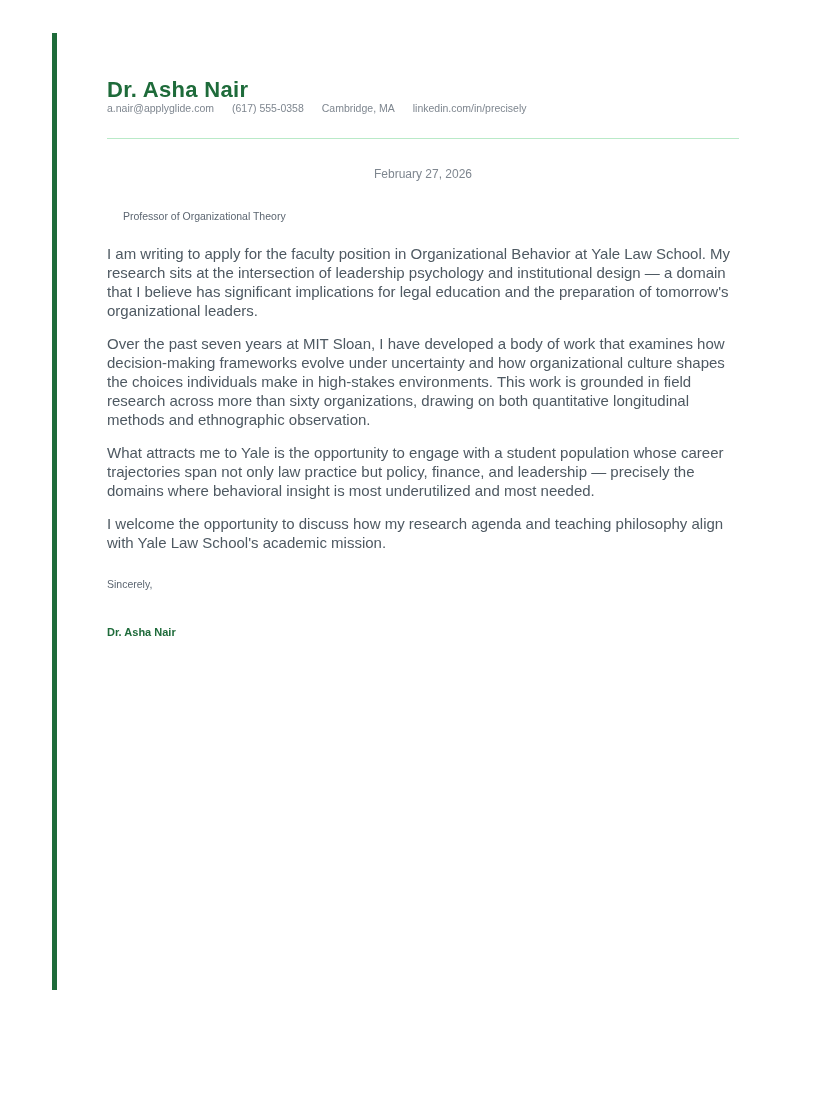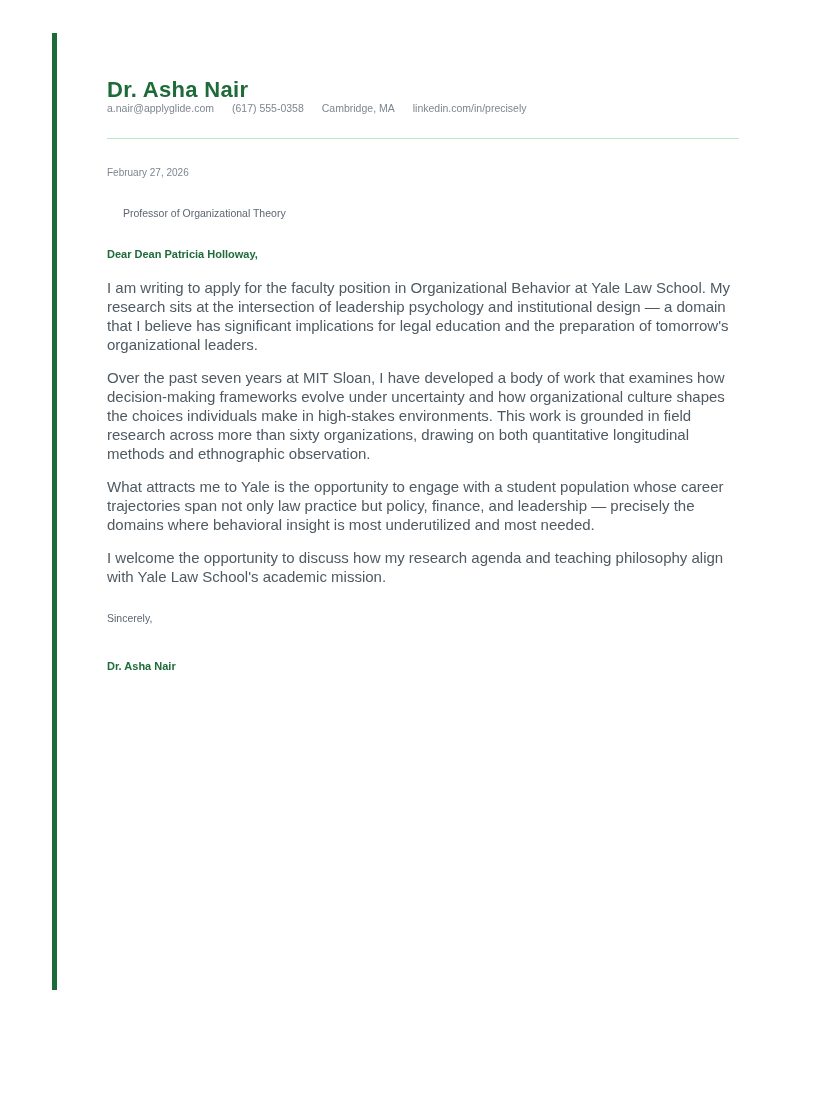--- a/index.html
+++ b/index.html
@@ -51,22 +51,23 @@
     white-space: nowrap;
   }
   .divider {
     border: none;
     border-top: 1.5px solid var(--divider);
     margin: 24px 0 0 0;
     width: 632px;
   }
   .date-line {
     margin: 28px 0 0 0;
-    font-size: 10px;
+    font-size: 12px;
     color: var(--muted-text);
+    text-align: center;
   }
   .recipient-block {
     margin-top: 26px;
   }
   .recipient-block p {
     margin: 0;
     line-height: 18.5px;
   }
   .recipient-name {
     font-size: 11px;
@@ -124,21 +125,20 @@
       <hr class="divider">
     </header>
 
     <main>
       <p class="date-line">February 27, 2026</p>
 
       <div class="recipient-block">
         <p class="recipient-title">Professor of Organizational Theory</p>
       </div>
 
-      <p class="salutation">Dear Dean Patricia Holloway,</p>
 
       <p class="para first">I am writing to apply for the faculty position in Organizational Behavior at Yale Law School. My research sits at the intersection of leadership psychology and institutional design — a domain that I believe has significant implications for legal education and the preparation of tomorrow's organizational leaders.</p>
       <p class="para">Over the past seven years at MIT Sloan, I have developed a body of work that examines how decision-making frameworks evolve under uncertainty and how organizational culture shapes the choices individuals make in high-stakes environments. This work is grounded in field research across more than sixty organizations, drawing on both quantitative longitudinal methods and ethnographic observation.</p>
       <p class="para">What attracts me to Yale is the opportunity to engage with a student population whose career trajectories span not only law practice but policy, finance, and leadership — precisely the domains where behavioral insight is most underutilized and most needed.</p>
       <p class="para">I welcome the opportunity to discuss how my research agenda and teaching philosophy align with Yale Law School's academic mission.</p>
 
       <p class="closing">Sincerely,</p>
 
       <p class="signature">Dr. Asha Nair</p>
     </main>

